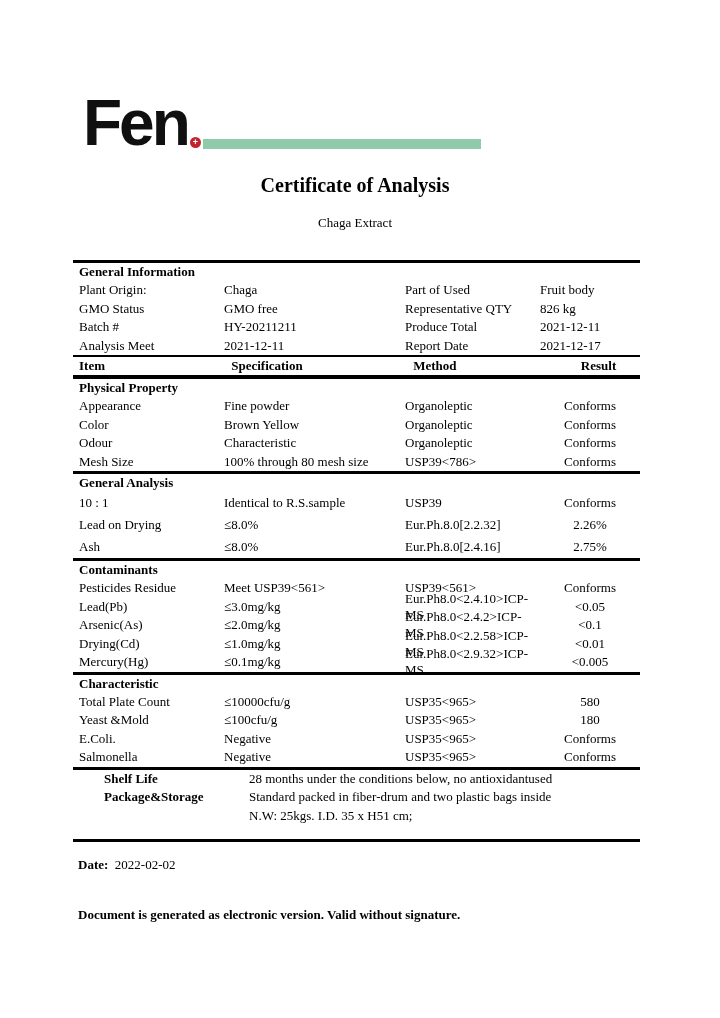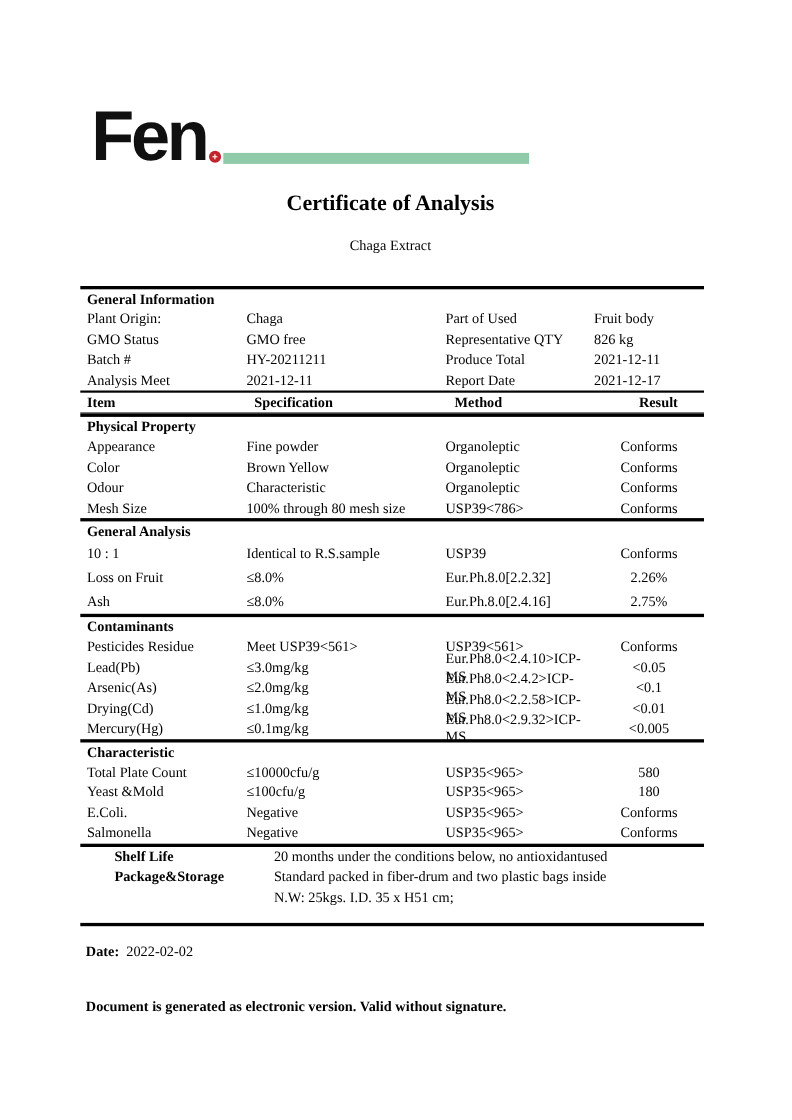--- a/index.html
+++ b/index.html
@@ -147,21 +147,21 @@
 
     <div class="sec-head">General Analysis</div>
     <div class="ga">
       <div class="row">
         <span class="c1">10 : 1</span>
         <span class="c2">Identical to R.S.sample</span>
         <span class="c3">USP39</span>
         <span class="c4">Conforms</span>
       </div>
       <div class="row">
-        <span class="c1">Loss on Fruit</span>
+        <span class="c1">Lead on Drying</span>
         <span class="c2">≤8.0%</span>
         <span class="c3">Eur.Ph.8.0[2.2.32]</span>
         <span class="c4">2.26%</span>
       </div>
       <div class="row">
         <span class="c1">Ash</span>
         <span class="c2">≤8.0%</span>
         <span class="c3">Eur.Ph.8.0[2.4.16]</span>
         <span class="c4">2.75%</span>
       </div>
@@ -226,21 +226,21 @@
       <span class="c1">Salmonella</span>
       <span class="c2">Negative</span>
       <span class="c3">USP35&lt;965&gt;</span>
       <span class="c4">Conforms</span>
     </div>
 
     <div class="rt"></div>
 
     <div class="st-row">
       <span class="st-label">Shelf Life</span>
-      <span class="st-text">20 months under the conditions below, no antioxidantused</span>
+      <span class="st-text">28 months under the conditions below, no antioxidantused</span>
     </div>
     <div class="st-row">
       <span class="st-label">Package&amp;Storage</span>
       <span class="st-text">Standard packed in fiber-drum and two plastic bags inside</span>
     </div>
     <div class="st-row">
       <span class="st-label"></span>
       <span class="st-text">N.W: 25kgs. I.D. 35 x H51 cm;</span>
     </div>
     <div class="st-pad"></div>

